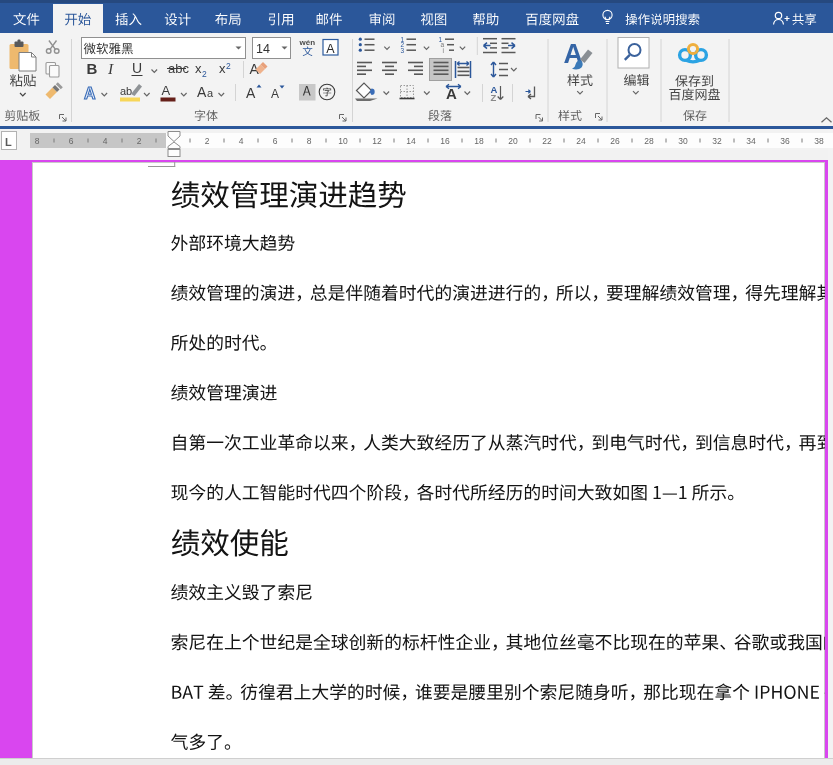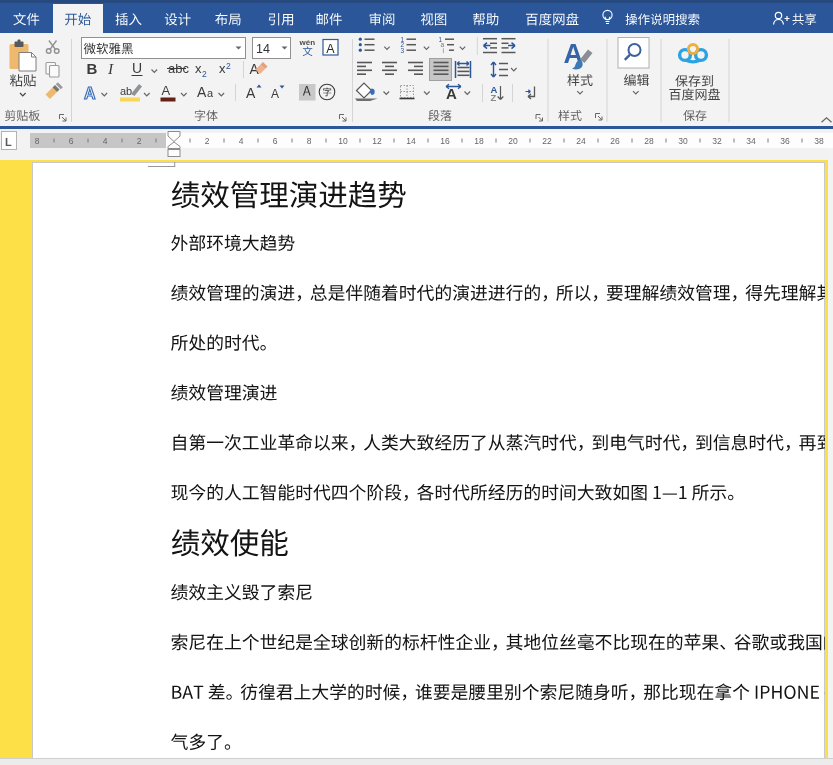--- a/index.html
+++ b/index.html
@@ -1,14 +1,14 @@
 <!DOCTYPE html>
 <html><head><meta charset="utf-8"><style>
 html,body{margin:0;padding:0}
-#root{position:relative;width:833px;height:765px;overflow:hidden;background:#fde047;font-family:"Liberation Sans",sans-serif}
+#root{position:relative;width:833px;height:765px;overflow:hidden;background:#d946ef;font-family:"Liberation Sans",sans-serif}
 .abs{position:absolute}
 </style></head><body>
 <div id="root">
 <div class="abs" style="left:0;top:0;width:833px;height:33px;background:#2b579a"></div>
 <div class="abs" style="left:0;top:0;width:833px;height:3px;background:#26497f"></div>
 <div class="abs" style="left:53px;top:4px;width:50px;height:29px;background:#f3f3f3"></div>
 <div class="abs" style="left:0;top:33px;width:833px;height:93px;background:#f3f3f3"></div>
 <div class="abs" style="left:0;top:126px;width:833px;height:2.5px;background:#2b579a"></div>
 <div class="abs" style="left:0;top:128.5px;width:833px;height:31.5px;background:#f2f2f2"></div>
 <div class="abs" style="left:32px;top:162px;width:793px;height:596px;background:#fff;border:1px solid #c9c9c9;border-bottom:none;box-sizing:border-box"></div>

